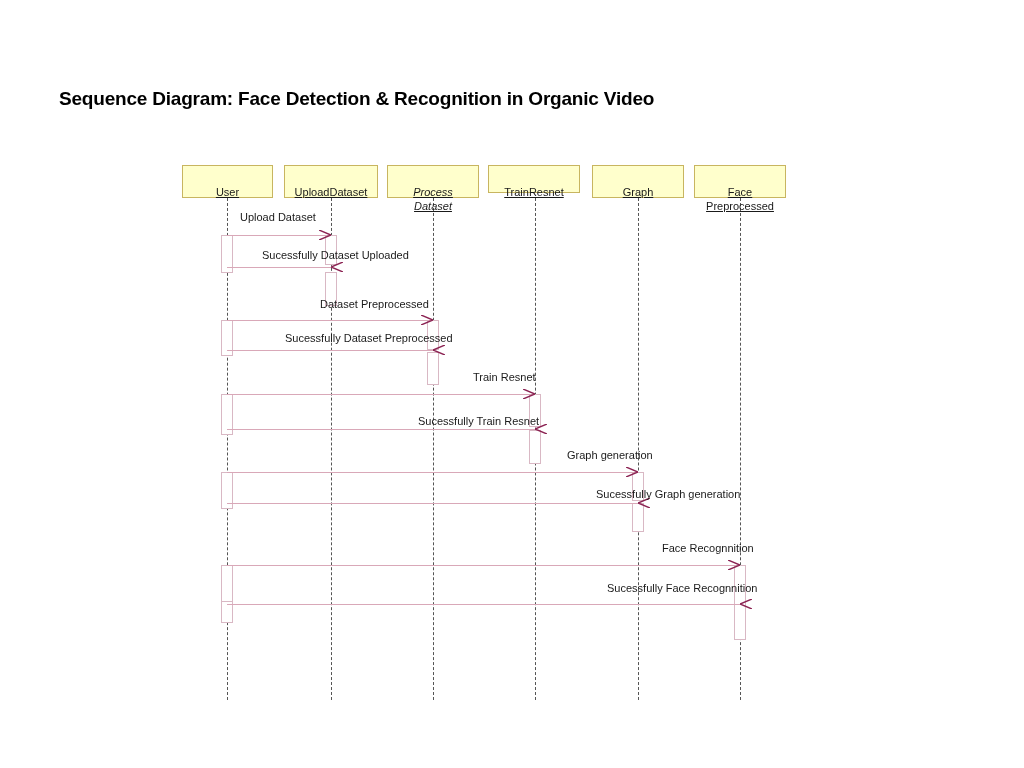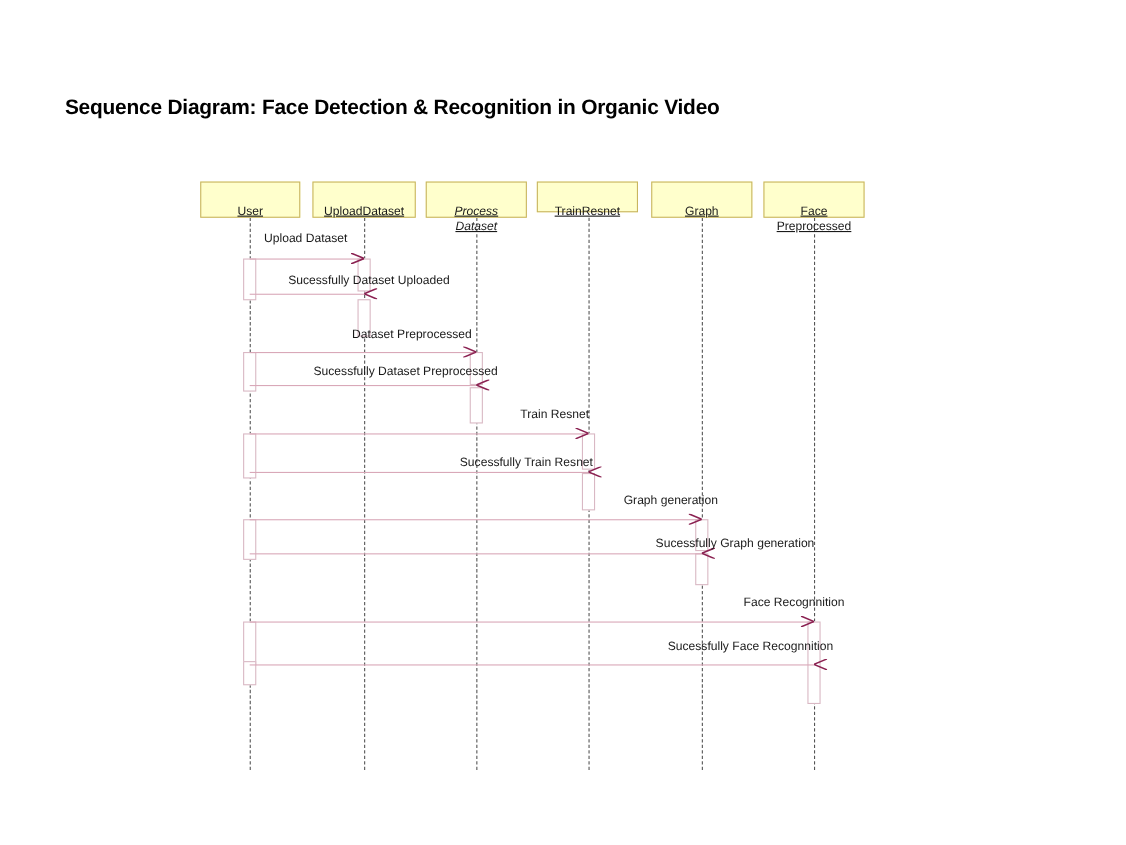--- a/index.html
+++ b/index.html
@@ -181,21 +181,21 @@
         <path d="M12,0 L0,5 L12,10" fill="none" stroke="#8b2252" stroke-width="1.4"></path>
       </svg>
     </div>
     <div class="msg-label" style="left: 552px; top: 488px; margin-left: 44px;">Sucessfully Graph generation</div>
     <div class="msg-line" style="left: 227px; top: 565px; width: 513px;"></div>
     <div class="arrowhead" style="left: 728px; top: 560px;">
       <svg width="12" height="10" viewBox="0 0 12 10">
         <path d="M0,0 L12,5 L0,10" fill="none" stroke="#8b2252" stroke-width="1.4"></path>
       </svg>
     </div>
-    <div class="msg-label" style="left: 676px; top: 542px;">Face Recognnition</div>
+    <div class="msg-label" style="left: 662px; top: 542px;">Face Recognnition</div>
     <div class="msg-line" style="left: 227px; top: 604px; width: 513px;"></div>
     <div class="arrowhead" style="left: 740px; top: 599px;">
       <svg width="12" height="10" viewBox="0 0 12 10">
         <path d="M12,0 L0,5 L12,10" fill="none" stroke="#8b2252" stroke-width="1.4"></path>
       </svg>
     </div>
     <div class="msg-label" style="left: 607px; top: 582px;">Sucessfully Face Recognnition</div>
   </div>
 
 </body></html>

